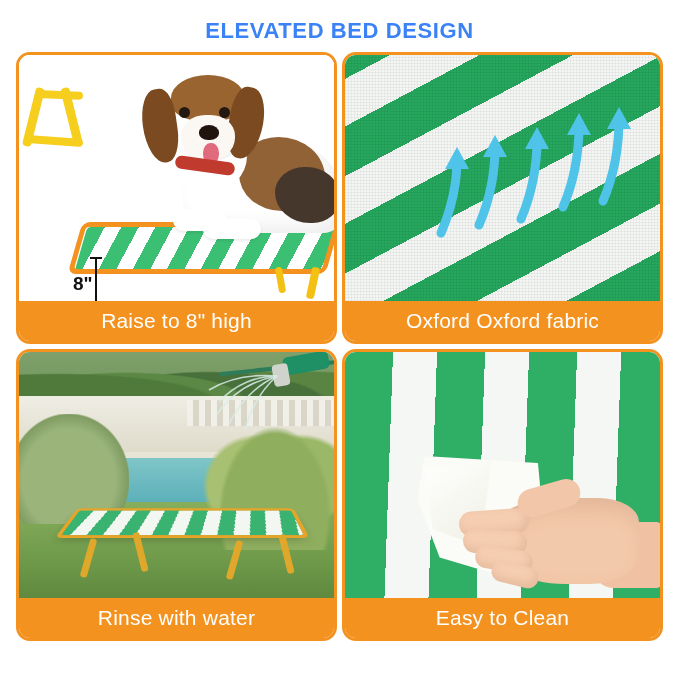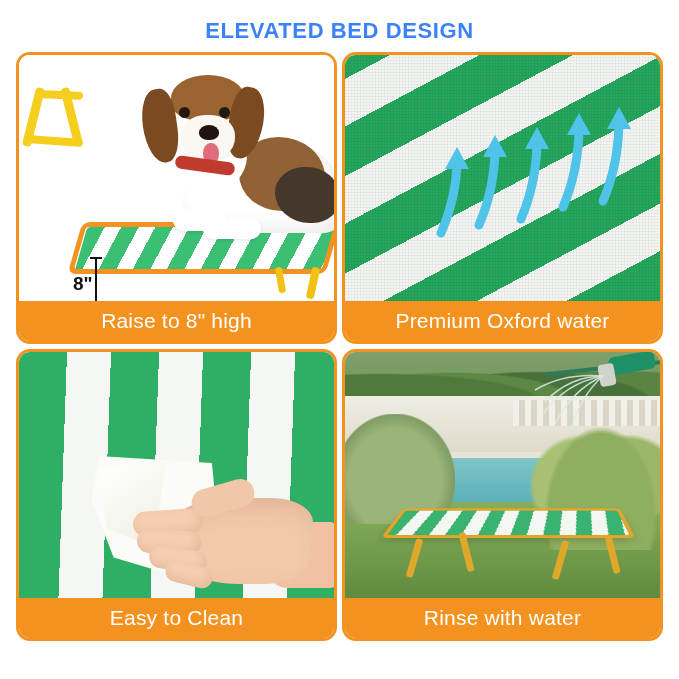--- a/index.html
+++ b/index.html
@@ -424,75 +424,75 @@
           </g>
           <g fill="#4FC3E8">
             <path d="M112 92 l12 22 l-24 0 z"></path>
             <path d="M150 80 l12 22 l-24 0 z"></path>
             <path d="M192 72 l12 22 l-24 0 z"></path>
             <path d="M234 58 l12 22 l-24 0 z"></path>
             <path d="M274 52 l12 22 l-24 0 z"></path>
           </g>
         </svg>
       </div>
-      <div class="caption">Premium Oxford water</div>
+      <div class="caption">Oxford Oxford fabric</div>
+    </div>
+
+    <div class="card">
+      <div class="card-img">
+        <div class="yard"></div>
+        <div class="yard-sky"></div>
+        <div class="yard-trees"></div>
+        <div class="yard-wall"></div>
+        <div class="yard-fence"></div>
+        <div class="yard-pool-edge"></div>
+        <div class="yard-pool"></div>
+        <div class="yard-grass"></div>
+        <div class="yard-bush-l"></div>
+        <div class="yard-grassclump"></div>
+
+        <div class="hose">
+          <div class="hose-line"></div>
+          <div class="hose-nozzle"></div>
+          <div class="hose-nozzle2"></div>
+          <svg class="spray" viewBox="0 0 110 80">
+            <g stroke="#d9ece8" stroke-width="1.6" fill="none" opacity="0.85">
+              <path d="M78 18 C 56 22, 34 34, 18 56"></path>
+              <path d="M78 18 C 58 18, 36 26, 20 44"></path>
+              <path d="M78 18 C 60 26, 42 42, 30 66"></path>
+              <path d="M78 18 C 54 16, 30 20, 10 32"></path>
+              <path d="M78 18 C 62 32, 52 50, 46 72"></path>
+            </g>
+          </svg>
+        </div>
+
+        <div class="bed4">
+          <div class="bed4-top"></div>
+          <div class="bed4-frame"></div>
+          <div class="bed4-leg l1"></div>
+          <div class="bed4-leg l2"></div>
+          <div class="bed4-leg l3"></div>
+          <div class="bed4-leg l4"></div>
+        </div>
+      </div>
+      <div class="caption">Rinse with water</div>
     </div>
 
     <div class="card">
       <div class="card-img">
         <div class="fabric-vert"></div>
         <div class="cloth"></div>
         <div class="cloth-fold"></div>
         <div class="hand">
           <div class="hand-wrist"></div>
           <div class="hand-palm"></div>
           <div class="finger f1"></div>
           <div class="finger f2"></div>
           <div class="finger f3"></div>
           <div class="finger f4"></div>
           <div class="thumb"></div>
         </div>
       </div>
       <div class="caption">Easy to Clean</div>
     </div>
 
-    <div class="card">
-      <div class="card-img">
-        <div class="yard"></div>
-        <div class="yard-sky"></div>
-        <div class="yard-trees"></div>
-        <div class="yard-wall"></div>
-        <div class="yard-fence"></div>
-        <div class="yard-pool-edge"></div>
-        <div class="yard-pool"></div>
-        <div class="yard-grass"></div>
-        <div class="yard-bush-l"></div>
-        <div class="yard-grassclump"></div>
-
-        <div class="hose">
-          <div class="hose-line"></div>
-          <div class="hose-nozzle"></div>
-          <div class="hose-nozzle2"></div>
-          <svg class="spray" viewBox="0 0 110 80">
-            <g stroke="#d9ece8" stroke-width="1.6" fill="none" opacity="0.85">
-              <path d="M78 18 C 56 22, 34 34, 18 56"></path>
-              <path d="M78 18 C 58 18, 36 26, 20 44"></path>
-              <path d="M78 18 C 60 26, 42 42, 30 66"></path>
-              <path d="M78 18 C 54 16, 30 20, 10 32"></path>
-              <path d="M78 18 C 62 32, 52 50, 46 72"></path>
-            </g>
-          </svg>
-        </div>
-
-        <div class="bed4">
-          <div class="bed4-top"></div>
-          <div class="bed4-frame"></div>
-          <div class="bed4-leg l1"></div>
-          <div class="bed4-leg l2"></div>
-          <div class="bed4-leg l3"></div>
-          <div class="bed4-leg l4"></div>
-        </div>
-      </div>
-      <div class="caption">Rinse with water</div>
-    </div>
-
   </div>
 </div>
 
 </body></html>

